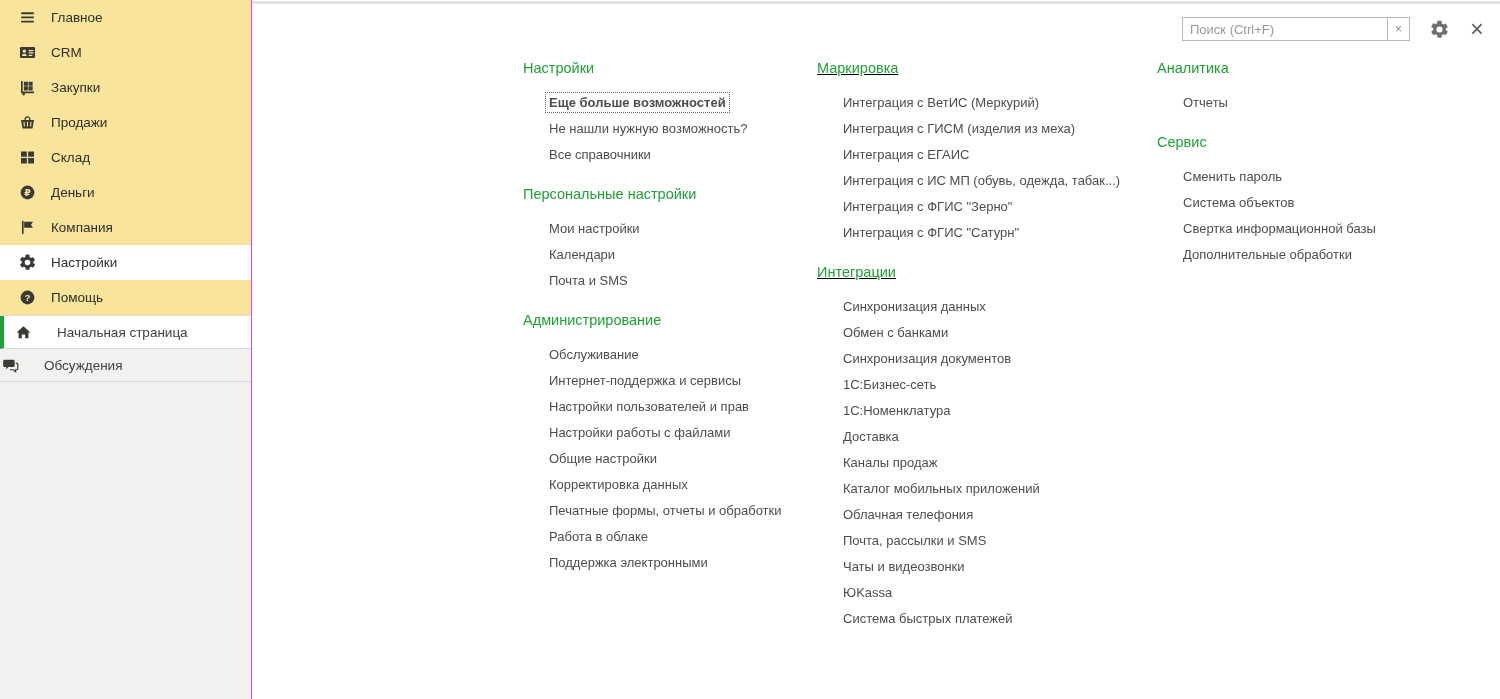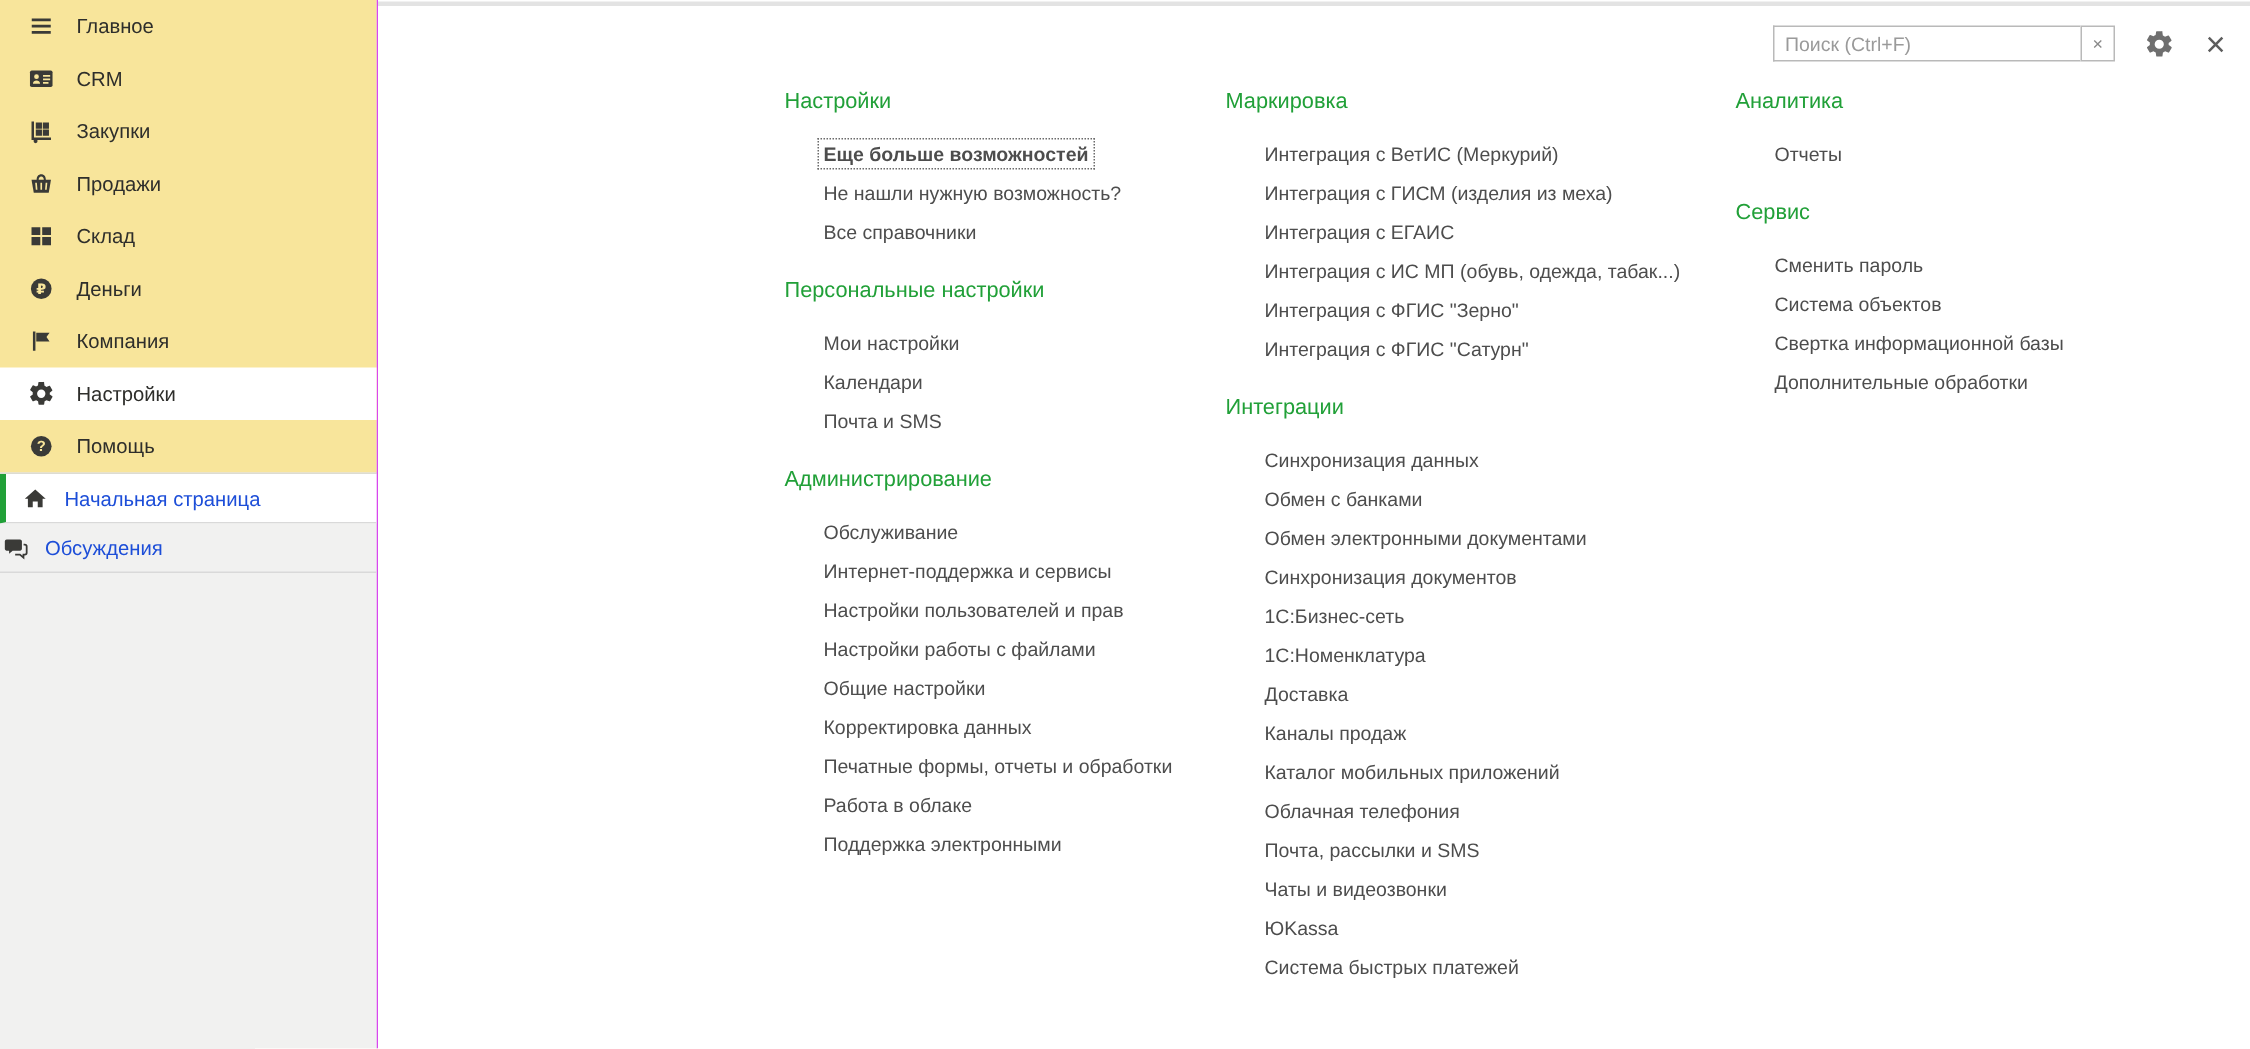--- a/index.html
+++ b/index.html
@@ -30,21 +30,21 @@
 
   .bottom { border-top:1px solid #dddcd2; }
   .brow {
     height:33px; display:flex; align-items:center;
     cursor:pointer;
     background:#f1f1f0; border-bottom:1px solid #d9d9d9;
   }
   .brow.selected { background:#ffffff; border-left:4px solid #21a038; padding-left:9px; }
   .bicon { width:20px; height:20px; flex:none; display:flex; align-items:center; justify-content:center; }
   .bicon svg { width:19px; height:19px; fill:#3a3a37; }
-  .blabel { margin-left:10px; font-size:13.5px; color:#1d4ed8; white-space:nowrap; }
+  .blabel { margin-left:24px; font-size:13.5px; color:#404040; white-space:nowrap; }
   .sidebar-filler { flex:1; background:#f1f1f0; }
 
   
   .content { flex:1; position:relative; background:#ffffff; }
   .topstrip { position:absolute; top:1px; left:0; right:0; height:3px; background:#e3e3e3; }
 
   .topbar { position:absolute; top:17px; right:11px; display:flex; align-items:center; }
   .searchbox { display:flex; align-items:stretch; height:24px; }
   .searchbox input {
     width:205px; border:1px solid #b9b9b9; border-right:none;
@@ -61,21 +61,21 @@
     background:none; border:none; padding:0; cursor:pointer;
     display:flex; align-items:center; justify-content:center;
   }
   .gearbtn { margin-left:17px; width:24px; height:24px; }
   .gearbtn svg { width:21px; height:21px; fill:#6f6f6f; }
   .closebtn { margin-left:14px; width:24px; height:24px; color:#5d5d5d; font-size:23px; line-height:20px; font-weight:400; }
 
   
   .columns { position:absolute; top:58px; left:271px; display:flex; }
   .col:nth-child(1) { width:294px; }
-  .col:nth-child(2) { width:340px; }
+  .col:nth-child(2) { width:340px;text-decoration:underline; }
   .section { margin-bottom:14px; }
   .section-title {
     font-size:14.5px; color:#21a038; font-weight:400;
     margin:0 0 14px 0; line-height:20px; cursor:pointer; white-space:nowrap;
   }
   .section ul { list-style:none; margin:0; padding:0 0 0 22px; }
   .item { height:26px; white-space:nowrap; }
   .item > span {
     display:inline-block; font-size:13px; color:#4d4d4d; cursor:pointer;
     line-height:15px; padding:2px 3px; border:1px dotted transparent;
@@ -251,21 +251,20 @@
               <li class="item"><span>Интеграция с ИС МП (обувь, одежда, табак...)</span></li>
               <li class="item"><span>Интеграция с ФГИС "Зерно"</span></li>
               <li class="item"><span>Интеграция с ФГИС "Сатурн"</span></li>
             </ul>
           </div>
           <div class="section">
             <h2 class="section-title">Интеграции</h2>
             <ul>
               <li class="item"><span>Синхронизация данных</span></li>
               <li class="item"><span>Обмен с банками</span></li>
-              <li class="item"><span>Обмен электронными документами</span></li>
               <li class="item"><span>Синхронизация документов</span></li>
               <li class="item"><span>1С:Бизнес-сеть</span></li>
               <li class="item"><span>1С:Номенклатура</span></li>
               <li class="item"><span>Доставка</span></li>
               <li class="item"><span>Каналы продаж</span></li>
               <li class="item"><span>Каталог мобильных приложений</span></li>
               <li class="item"><span>Облачная телефония</span></li>
               <li class="item"><span>Почта, рассылки и SMS</span></li>
               <li class="item"><span>Чаты и видеозвонки</span></li>
               <li class="item"><span>ЮKassa</span></li>

